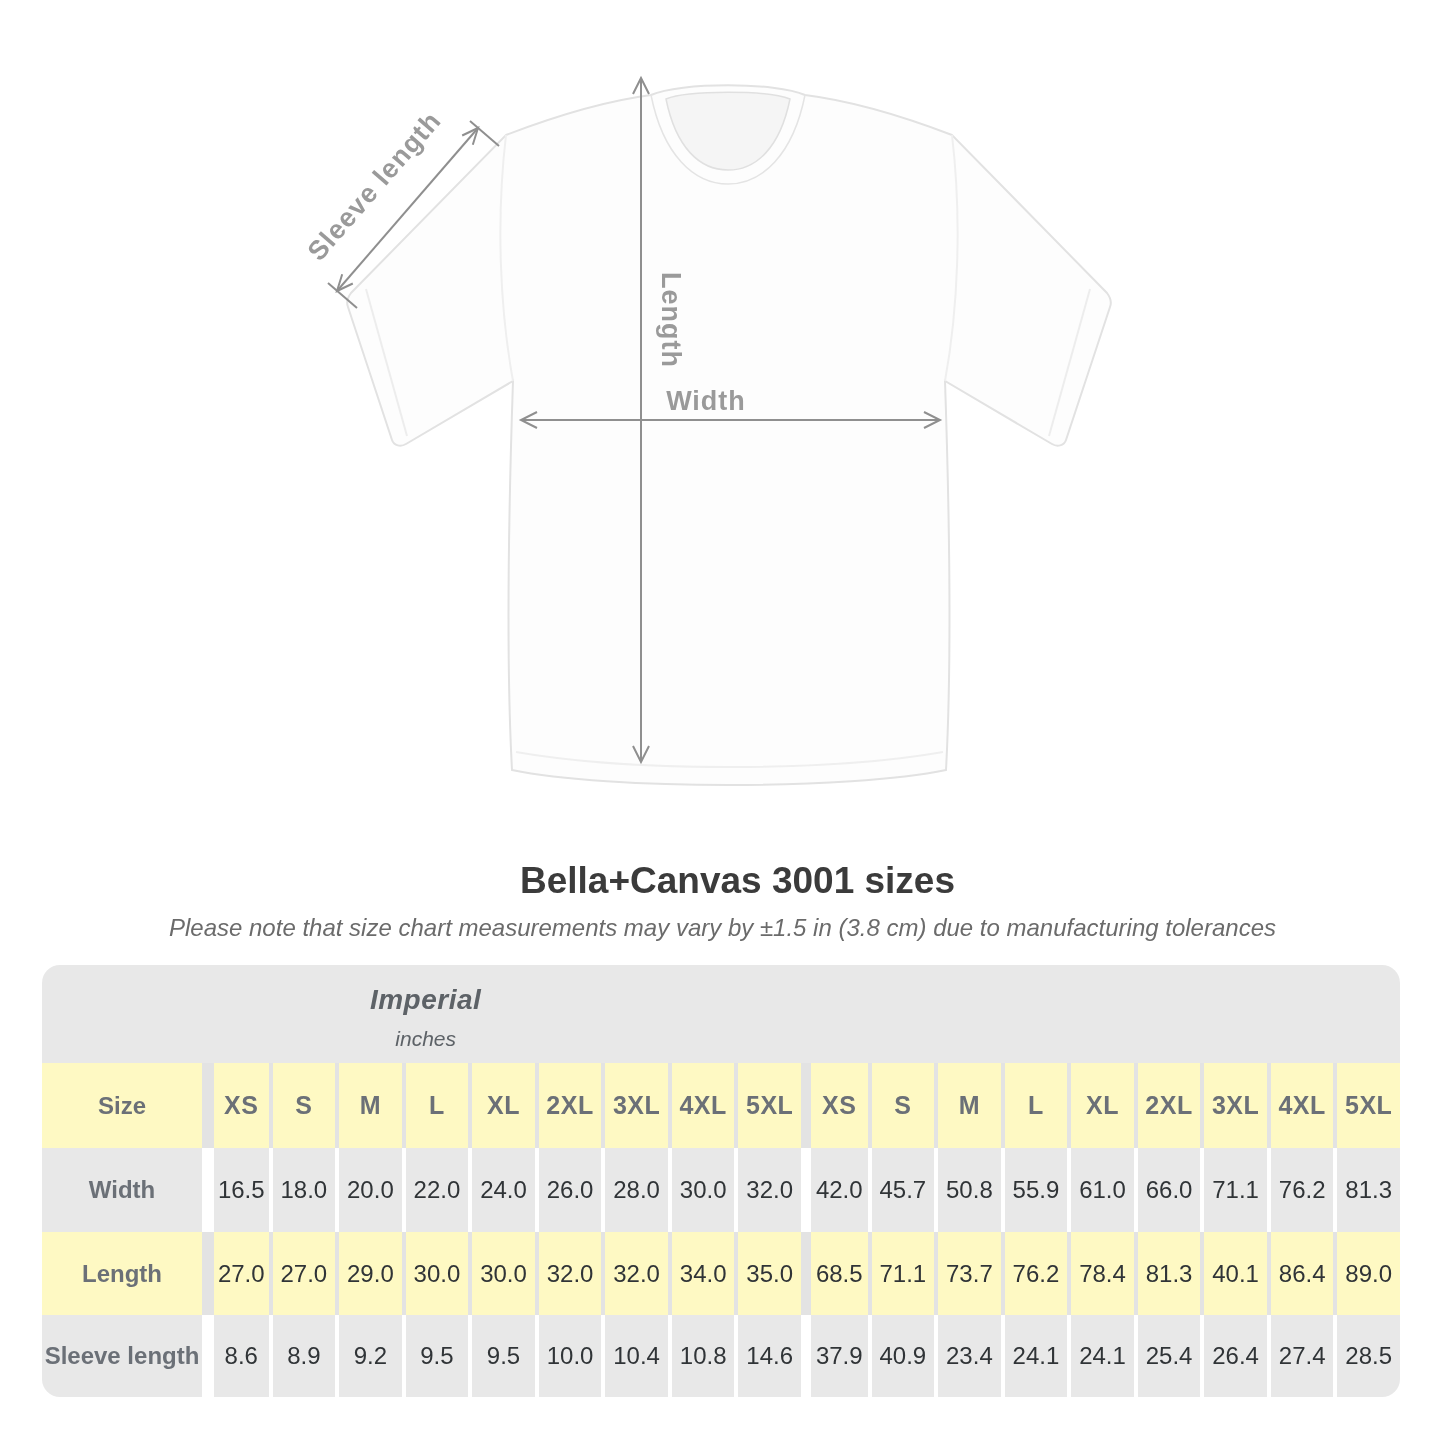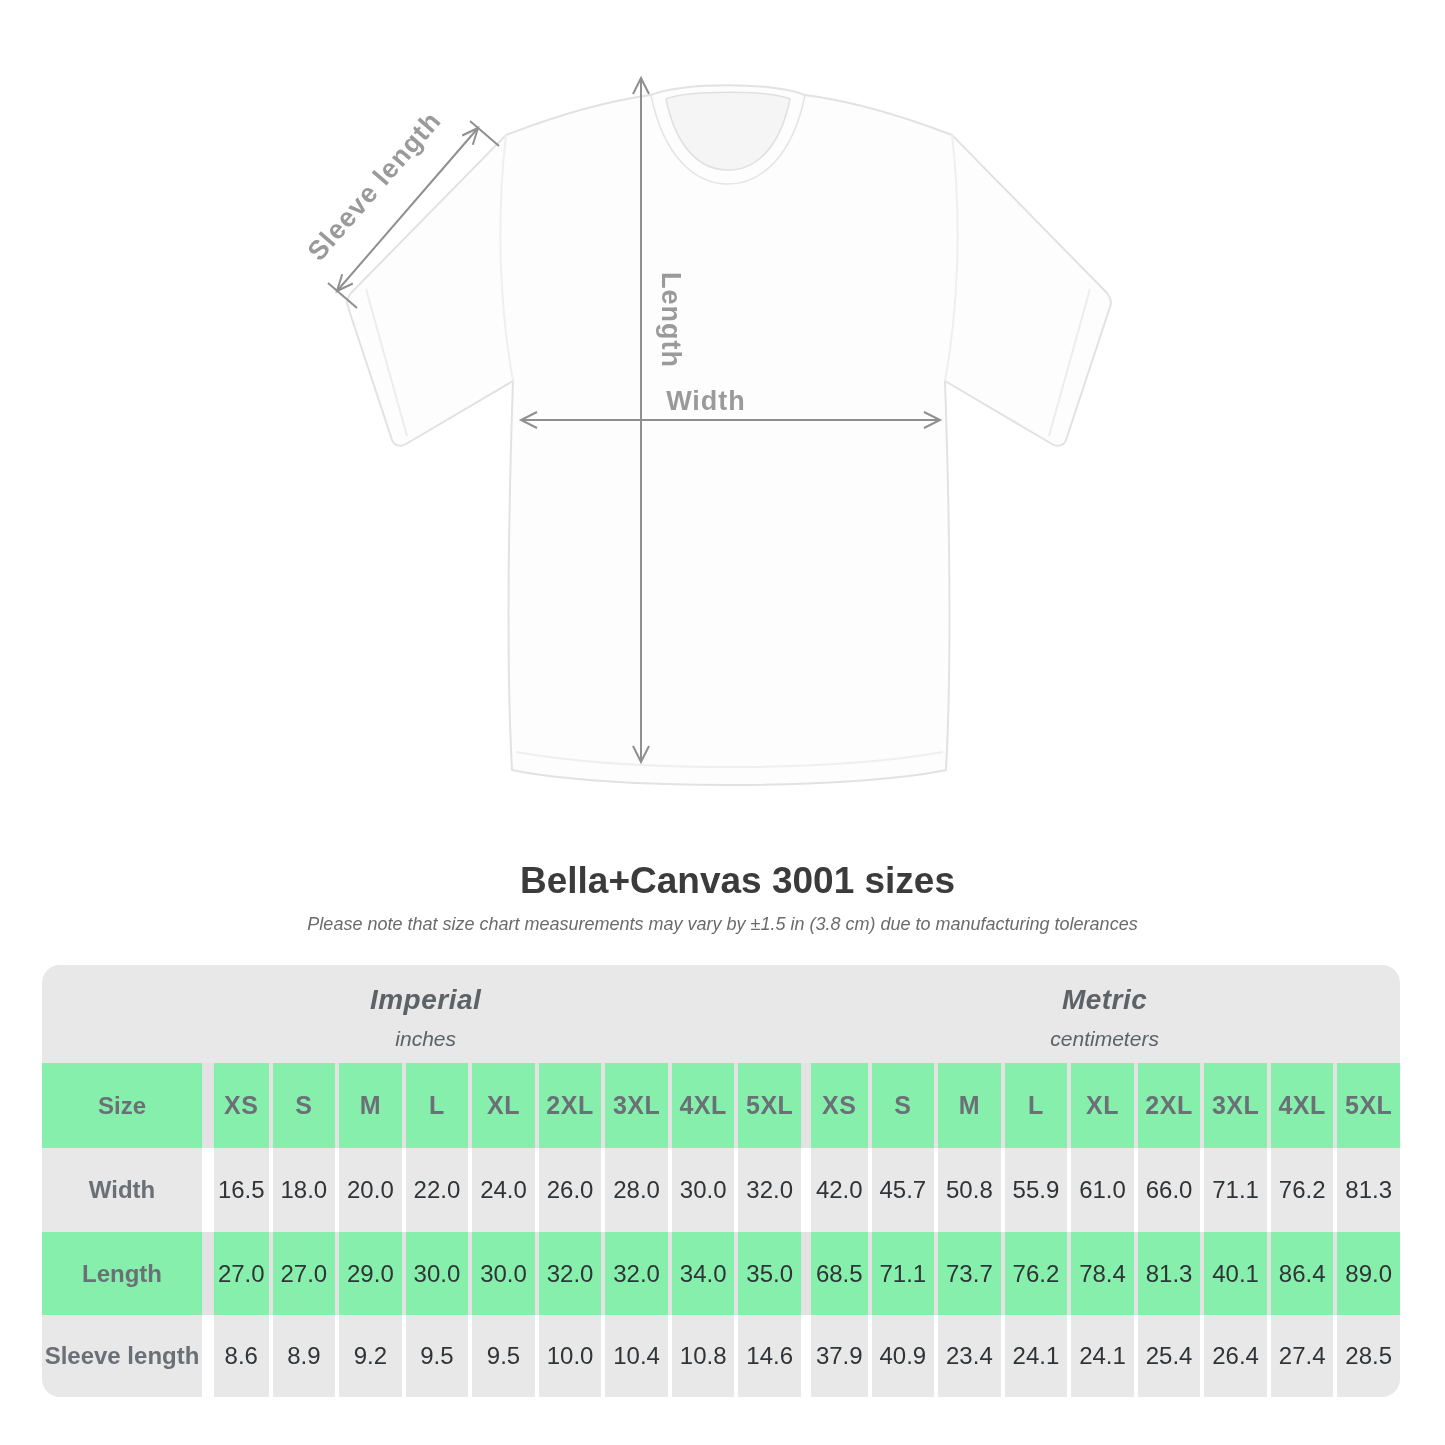--- a/index.html
+++ b/index.html
@@ -27,21 +27,21 @@
 
   
   .page-title {
     position: absolute; left: 0; top: 860px; width: 100%;
     text-align: center;
     font-size: 37px; font-weight: bold; color: #3b3b3b; margin-left: 15px;
   }
   .page-note {
     position: absolute; left: 0; top: 914px; width: 100%;
     text-align: center;
-    font-size: 18px; font-style: italic; color: #6b6b6b;
+    font-size: 24px; font-style: italic; color: #6b6b6b;
   }
 
   
   .chart {
     position: absolute; left: 42px; top: 965px;
     width: 1358px; height: 432px;
     border-radius: 18px; overflow: hidden;
     background: #ffffff;
   }
   .band {
@@ -63,21 +63,21 @@
     margin-top: 11px;
   }
   .trow {
     display: grid;
     grid-template-columns: 160px repeat(18, 1fr);
   }
   .trow.h-size   { height: 85px; }
   .trow.h-width  { height: 84px; }
   .trow.h-length { height: 83px; }
   .trow.h-sleeve { height: 82px; }
-  .r-white { background: #86efac; --sep: #e3e3e3; }
+  .r-white { background: #fef9c3; --sep: #e3e3e3; }
   .r-gray  { background: #e8e8e8; --sep: #ffffff; }
   .cell {
     display: flex; align-items: center; justify-content: center;
     font-size: 24px; color: #303437;
     border-left: 4px solid var(--sep);
   }
   .cell.label {
     border-left: none;
     font-weight: bold; color: #6b7077; font-size: 24px;
   }
@@ -151,24 +151,20 @@
 
 <div class="page-title">Bella+Canvas 3001 sizes</div>
 <div class="page-note">Please note that size chart measurements may vary by ±1.5 in (3.8 cm) due to manufacturing tolerances</div>
 
 <div class="chart">
 
   <div class="band">
     <div class="band-half left">
       <div class="band-name">Imperial</div>
       <div class="band-unit">inches</div>
-    </div>
-    <div class="band-half right">
-      <div class="band-name">Metric</div>
-      <div class="band-unit">centimeters</div>
     </div>
   </div>
 
   <div class="trow h-size r-white" id="row-size">
     <div class="cell label">Size</div>
   <div class="cell szhdr first">XS</div>
       <div class="cell szhdr">S</div>
       <div class="cell szhdr">M</div>
       <div class="cell szhdr">L</div>
       <div class="cell szhdr">XL</div>

